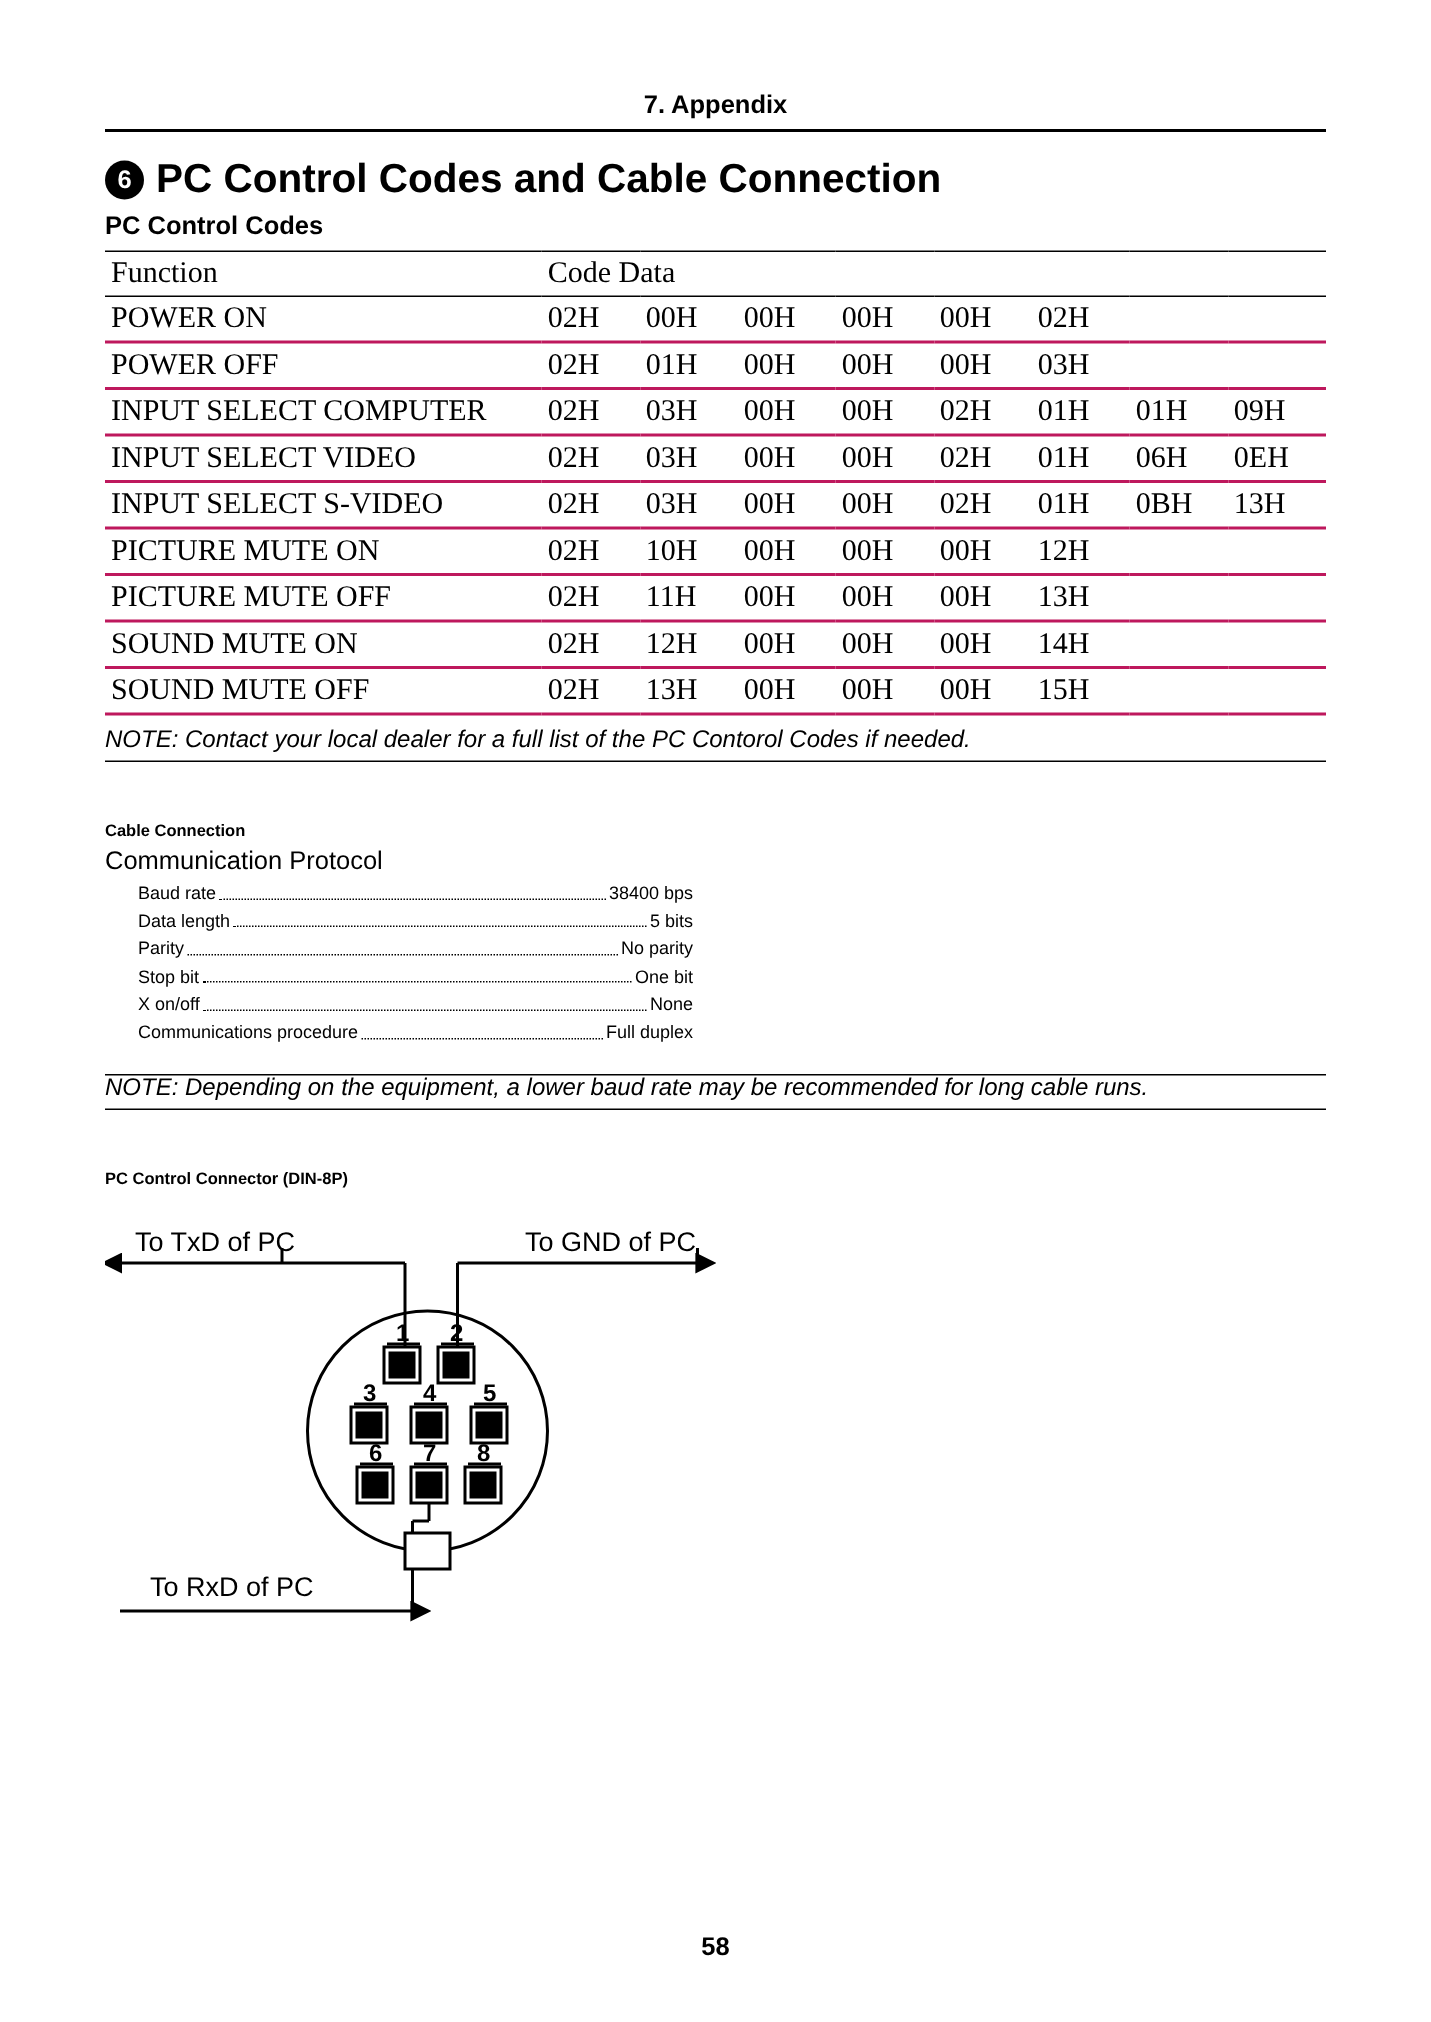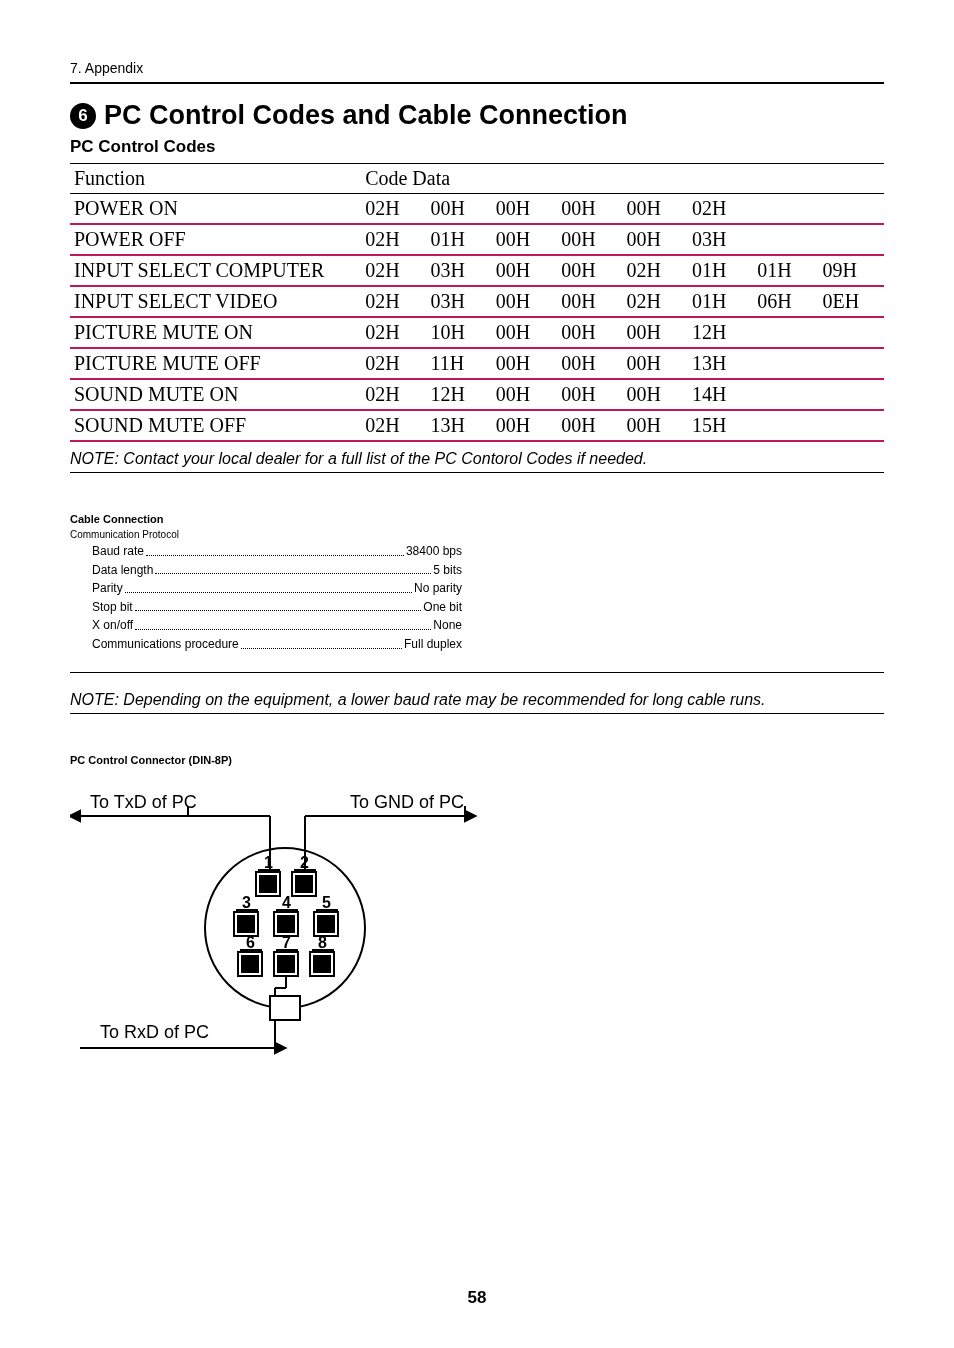--- a/index.html
+++ b/index.html
@@ -12,23 +12,23 @@
     background: #fff;
     color: #000;
   }
   .page {
     box-sizing: border-box;
     padding: 60px 70px 40px 70px;
     position: relative;
     height: 100%;
   }
   .appendix-header {
-    text-align: left;
-    font-weight: 400;
-    font-size: 14px;
+    text-align: center;
+    font-weight: 700;
+    font-size: 17px;
     padding-bottom: 6px;
     border-bottom: 2px solid #000;
     margin-bottom: 16px;
   }
   .main-title {
     font-weight: 900;
     font-size: 27px;
     margin: 0 0 6px 0;
     display: flex;
     align-items: center;
@@ -76,24 +76,24 @@
   .note {
     font-style: italic;
     font-size: 16px;
     font-family: "Arial Narrow", Arial, sans-serif;
     margin-top: 8px;
     border-bottom: 1px solid #000;
     padding-bottom: 4px;
   }
   .note-top-rule {
     border-top: 1px solid #000;
-    padding-top: 18px;
+    padding-top: 0;
   }
   .protocol-label {
-    font-size: 10px;
+    font-size: 17px;
     margin-bottom: 2px;
   }
   .protocol-list {
     font-family: "Arial Narrow", Arial, sans-serif;
     font-size: 12px;
     margin: 0 0 18px 22px;
   }
   .protocol-row {
     display: flex;
     width: 370px;
@@ -187,20 +187,31 @@
         <tr>
           <td class="funccol">INPUT SELECT VIDEO</td>
           <td class="codecol">02H</td>
           <td class="codecol">03H</td>
           <td class="codecol">00H</td>
           <td class="codecol">00H</td>
           <td class="codecol">02H</td>
           <td class="codecol">01H</td>
           <td class="codecol">06H</td>
           <td class="codecol">0EH</td>
+        </tr>
+        <tr>
+          <td class="funccol">INPUT SELECT S-VIDEO</td>
+          <td class="codecol">02H</td>
+          <td class="codecol">03H</td>
+          <td class="codecol">00H</td>
+          <td class="codecol">00H</td>
+          <td class="codecol">02H</td>
+          <td class="codecol">01H</td>
+          <td class="codecol">0BH</td>
+          <td class="codecol">13H</td>
         </tr>
         <tr>
           <td class="funccol">PICTURE MUTE ON</td>
           <td class="codecol">02H</td>
           <td class="codecol">10H</td>
           <td class="codecol">00H</td>
           <td class="codecol">00H</td>
           <td class="codecol">00H</td>
           <td class="codecol">12H</td>
           <td class="codecol"></td>

